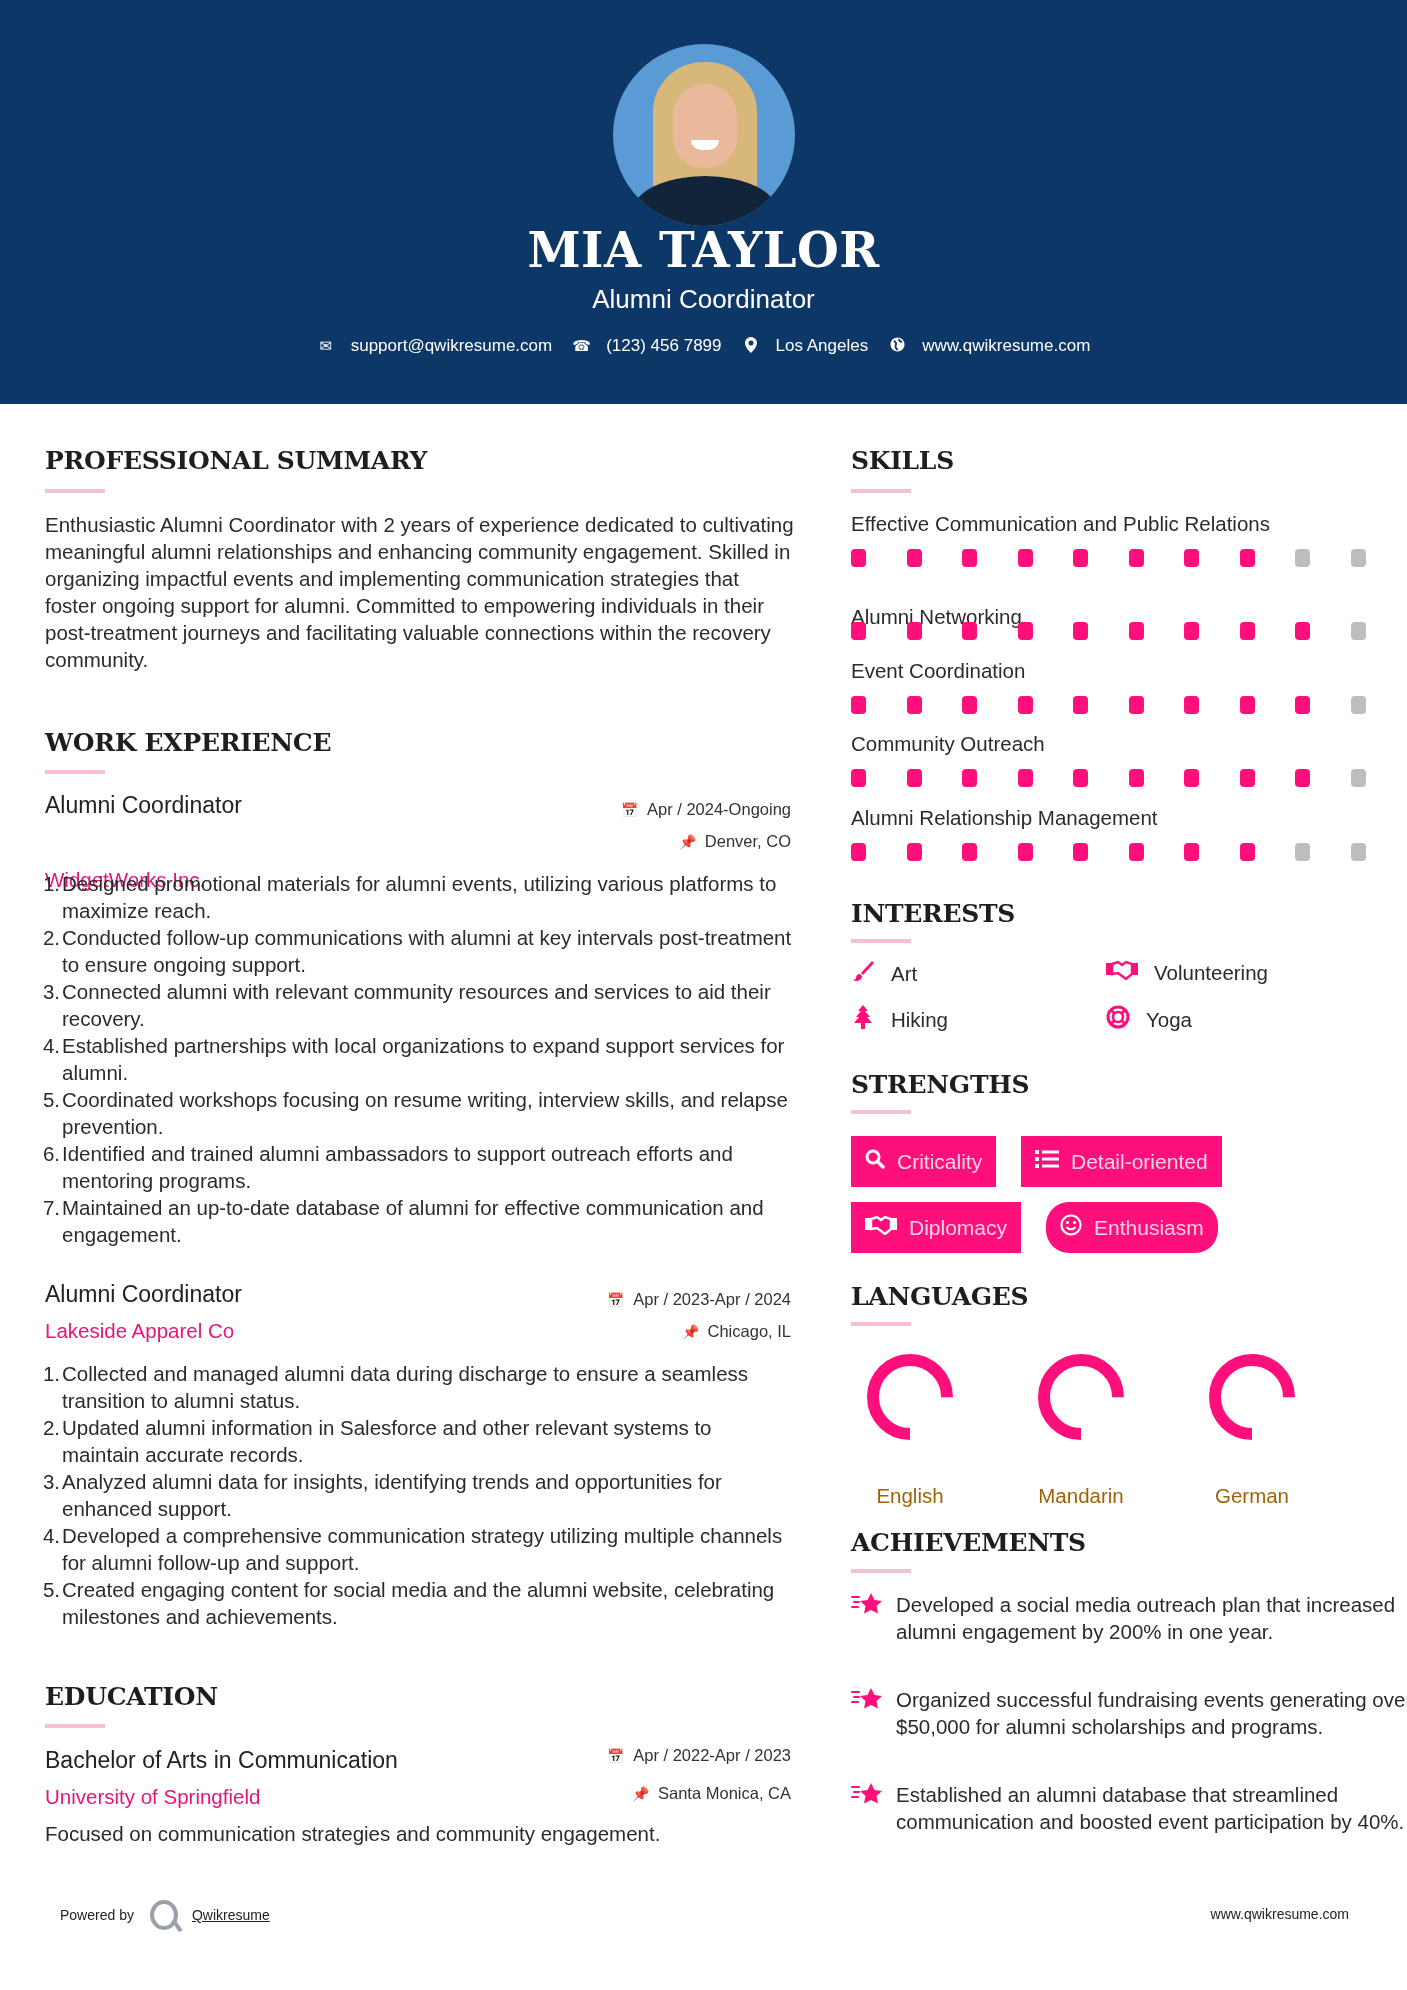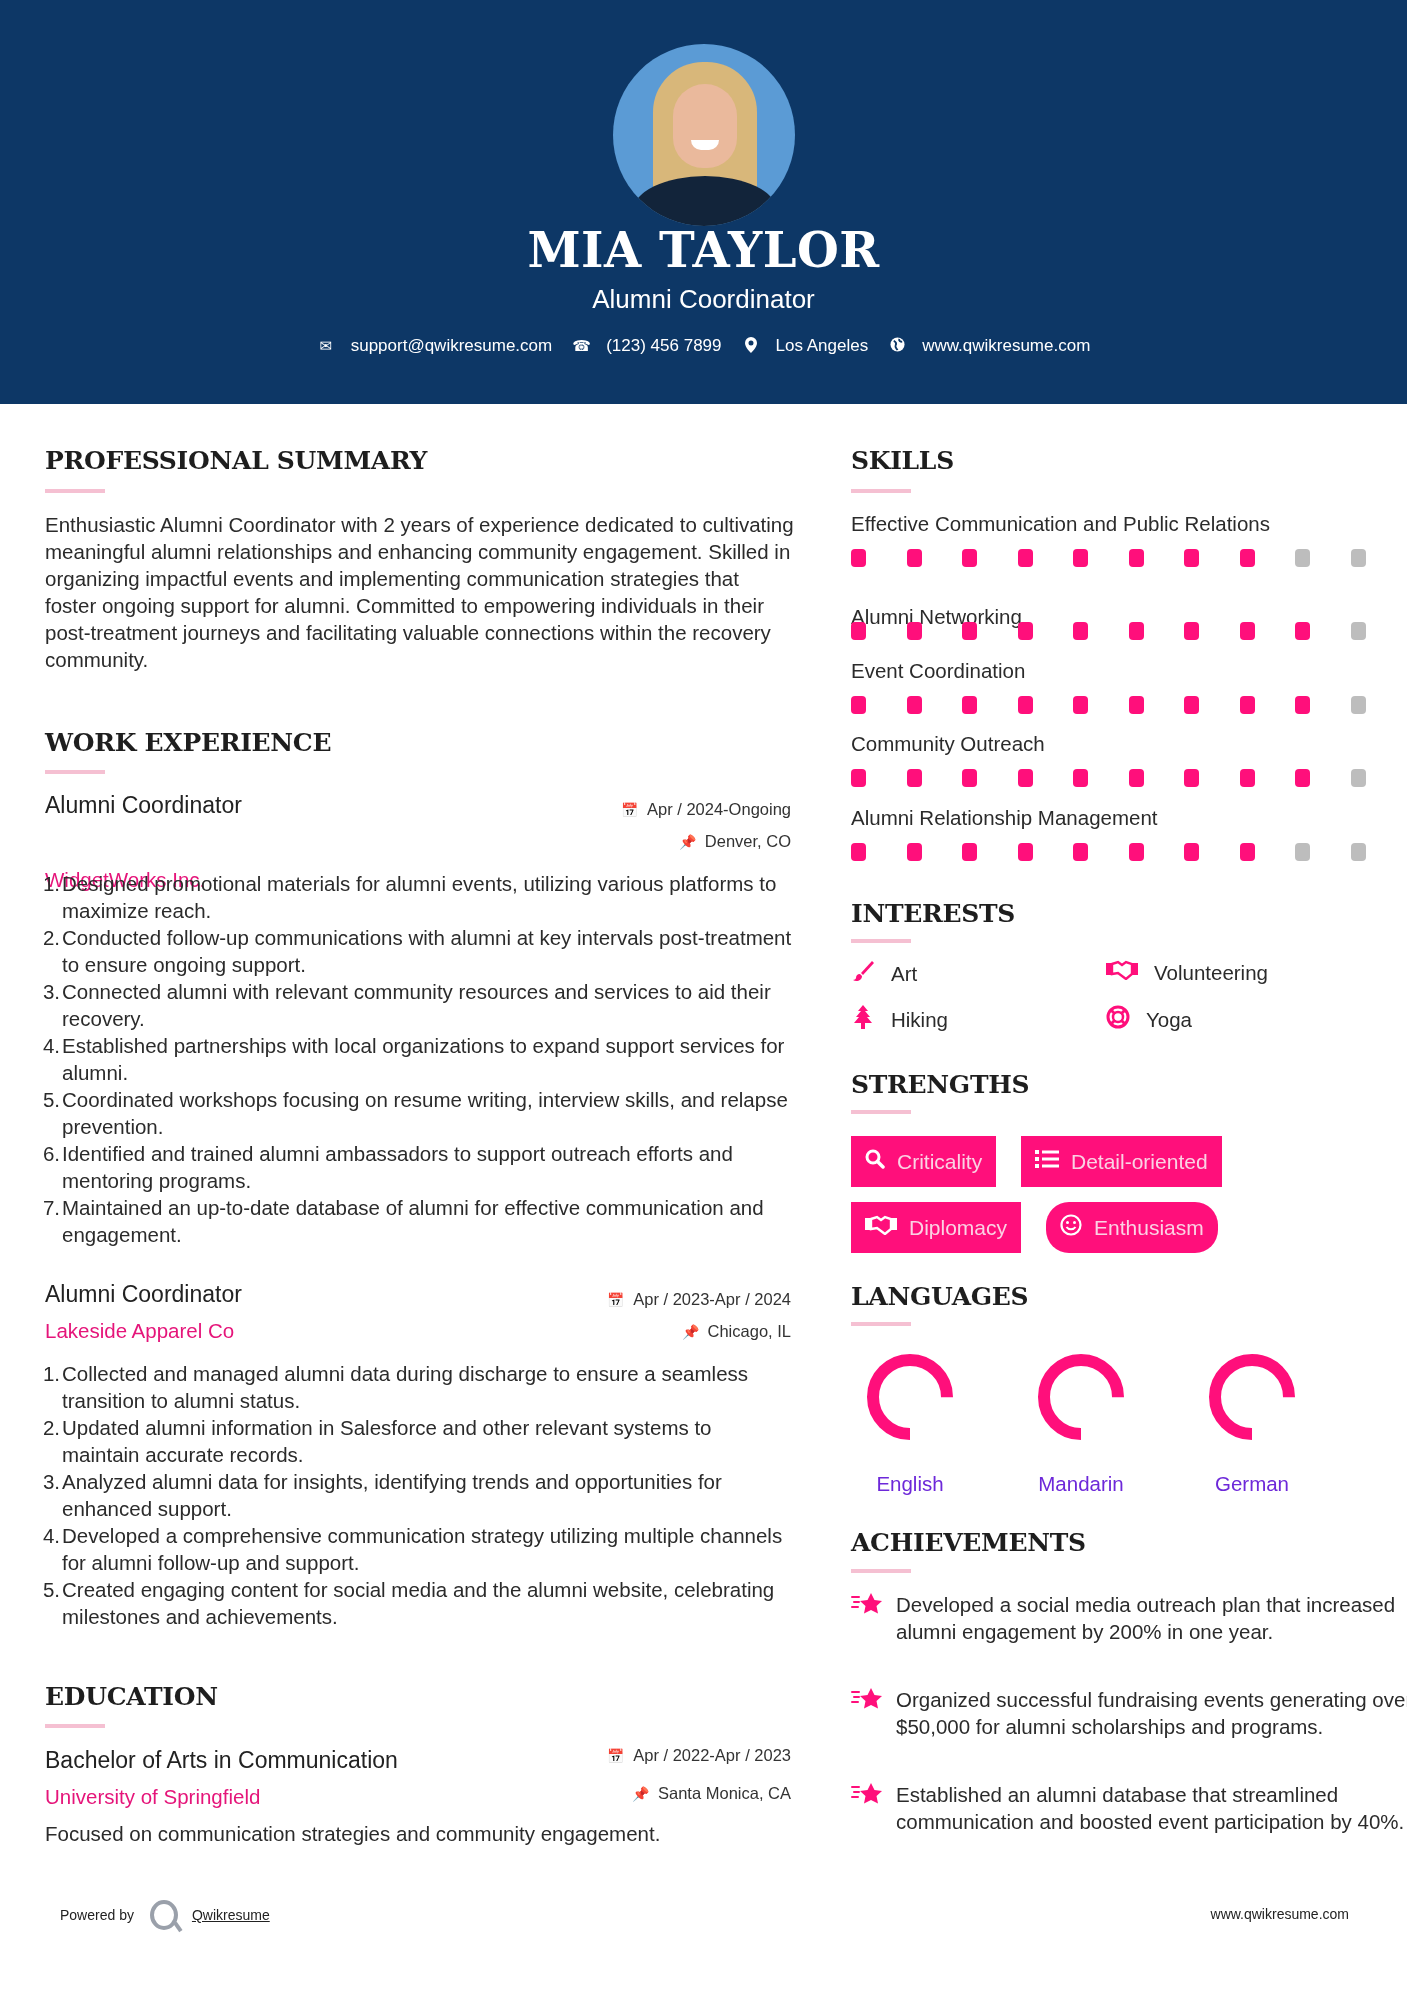--- a/index.html
+++ b/index.html
@@ -39,21 +39,21 @@
   .dot.off { background: #bdbdbd; }
 
   .interest { position: absolute; font-family: "Liberation Sans", sans-serif; font-size: 20.5px; color: #2b2b2b; display: flex; align-items: center; }
   .interest .ii { color: #ff0f7b; width: 24px; font-size: 20px; margin-right: 16px; text-align: center; }
 
   .chip { position: absolute; height: 51px; background: #ff0f7b; color: #fbd2e4; font-family: "Liberation Sans", sans-serif; font-size: 21px; display: flex; align-items: center; padding: 12px 14px; }
   .chip .ci2 { color: #fff; font-size: 20px; margin-right: 12px; }
 
   .lang { position: absolute; width: 120px; text-align: center; }
   .lang .ring { width: 90px; height: 90px; margin: 0 auto; }
-  .lang .lbl { font-family: "Liberation Sans", sans-serif; font-size: 20.5px; color: #6d28d9; margin-top: 26px; }
+  .lang .lbl { font-family: "Liberation Sans", sans-serif; font-size: 20.5px; color: #a16207; margin-top: 38px; }
 
   .ach { position: absolute; left: 851px; display: flex; }
   .ach .ai { width: 32px; color: #ff0f7b; font-size: 24px; margin-right: 13px; line-height: 26px; }
   .ach .at { width: 520px; font-family: "Liberation Sans", sans-serif; font-size: 20.5px; line-height: 27px; color: #2b2b2b; }
 
   .footer-left { position: absolute; left: 60px; top: 1900px; display: flex; align-items: center; font-family: "Liberation Sans", sans-serif; font-size: 14px; color: #222; }
   .footer-left .qlogo { width: 28px; height: 30px; border: 4px solid #9aa0aa; border-radius: 50%; margin: 0 14px 0 16px; position: relative; }
   .footer-left .qlogo::after { content: ""; position: absolute; right: -6px; bottom: -6px; width: 4px; height: 10px; background: #9aa0aa; transform: rotate(-35deg); }
   .footer-left a { color: #222; text-decoration: underline; }
   .footer-right { position: absolute; right: 58px; top: 1906px; font-family: "Liberation Sans", sans-serif; font-size: 14px; color: #222; }

